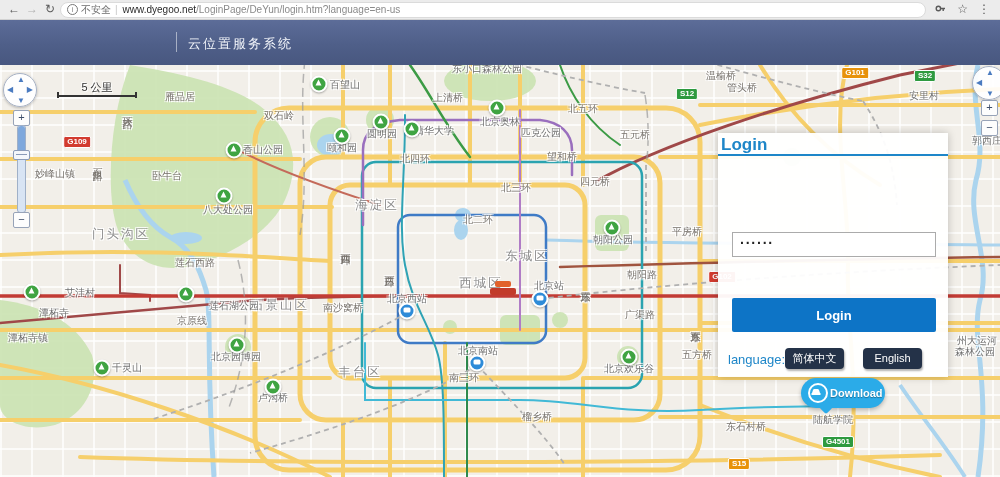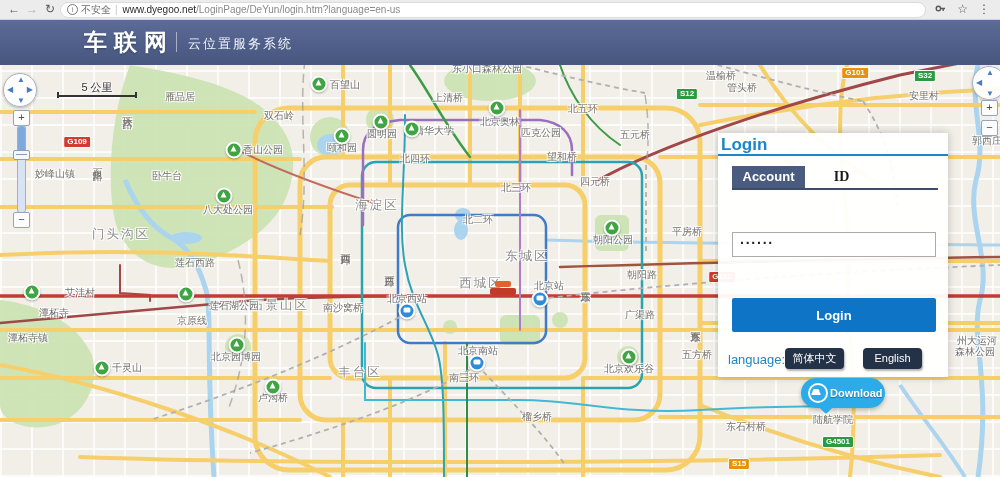--- a/index.html
+++ b/index.html
@@ -112,21 +112,20 @@
     <svg width="11" height="11" viewBox="0 0 11 11">
         <circle cx="3.4" cy="5.5" r="2.2" fill="none" stroke="#5A5A5A" stroke-width="1.4"></circle>
         <path d="M5.5,5.5 H10 M8.2,5.5 V8" stroke="#5A5A5A" stroke-width="1.4" fill="none"></path>
       </svg>
   </span>
   <span class="nav-ic" style="right:32px;">☆</span>
   <span class="nav-ic" style="right:10px;">⋮</span>
 </div>
 
 <div class="hd">
-  <span class="brand">车联网</span>
   <span class="hd-sep"></span>
   <span class="subtitle">云位置服务系统</span>
 </div>
 
 <div class="map">
   <svg width="1000" height="412" viewBox="0 0 1000 412">
 
     <g fill="#CBE3B2" opacity="0.9">
       <path d="M130,0 C180,8 235,20 265,45 C295,70 300,100 285,135 C270,168 230,190 195,200 C160,210 130,195 118,165 C106,135 108,55 130,0 Z"></path>
       <path d="M0,235 C40,240 75,255 92,290 C100,320 85,350 55,360 C25,368 0,355 0,340 Z"></path>
@@ -325,24 +324,20 @@
     <span style="left:13px;bottom:1px;">▼</span>
     <span style="left:3px;top:11px;">◀</span>
   </div>
   <div class="zbtn" style="left:981px;top:35px;">+</div>
   <div class="zbtn" style="left:981px;top:55px;">−</div>
 </div>
 
 <div class="panel">
   <div class="lg-title">Login</div>
   <div class="lg-hr"></div>
-  <div class="tabs">
-    <div class="tab on">Account</div>
-    <div class="tab off">ID</div>
-  </div>
   <div class="inp pass" style="line-height:21px;">······</div>
   <button class="lg-btn">Login</button>
   <div class="lang-lb">language:</div>
   <button class="lang-btn lang-zh">简体中文</button>
   <button class="lang-btn lang-en">English</button>
 </div>
 
 <div class="dl">
   <span class="dl-circ">
     <svg width="12" height="10" viewBox="0 0 12 10" style="position:absolute;left:0px;top:2px;">

